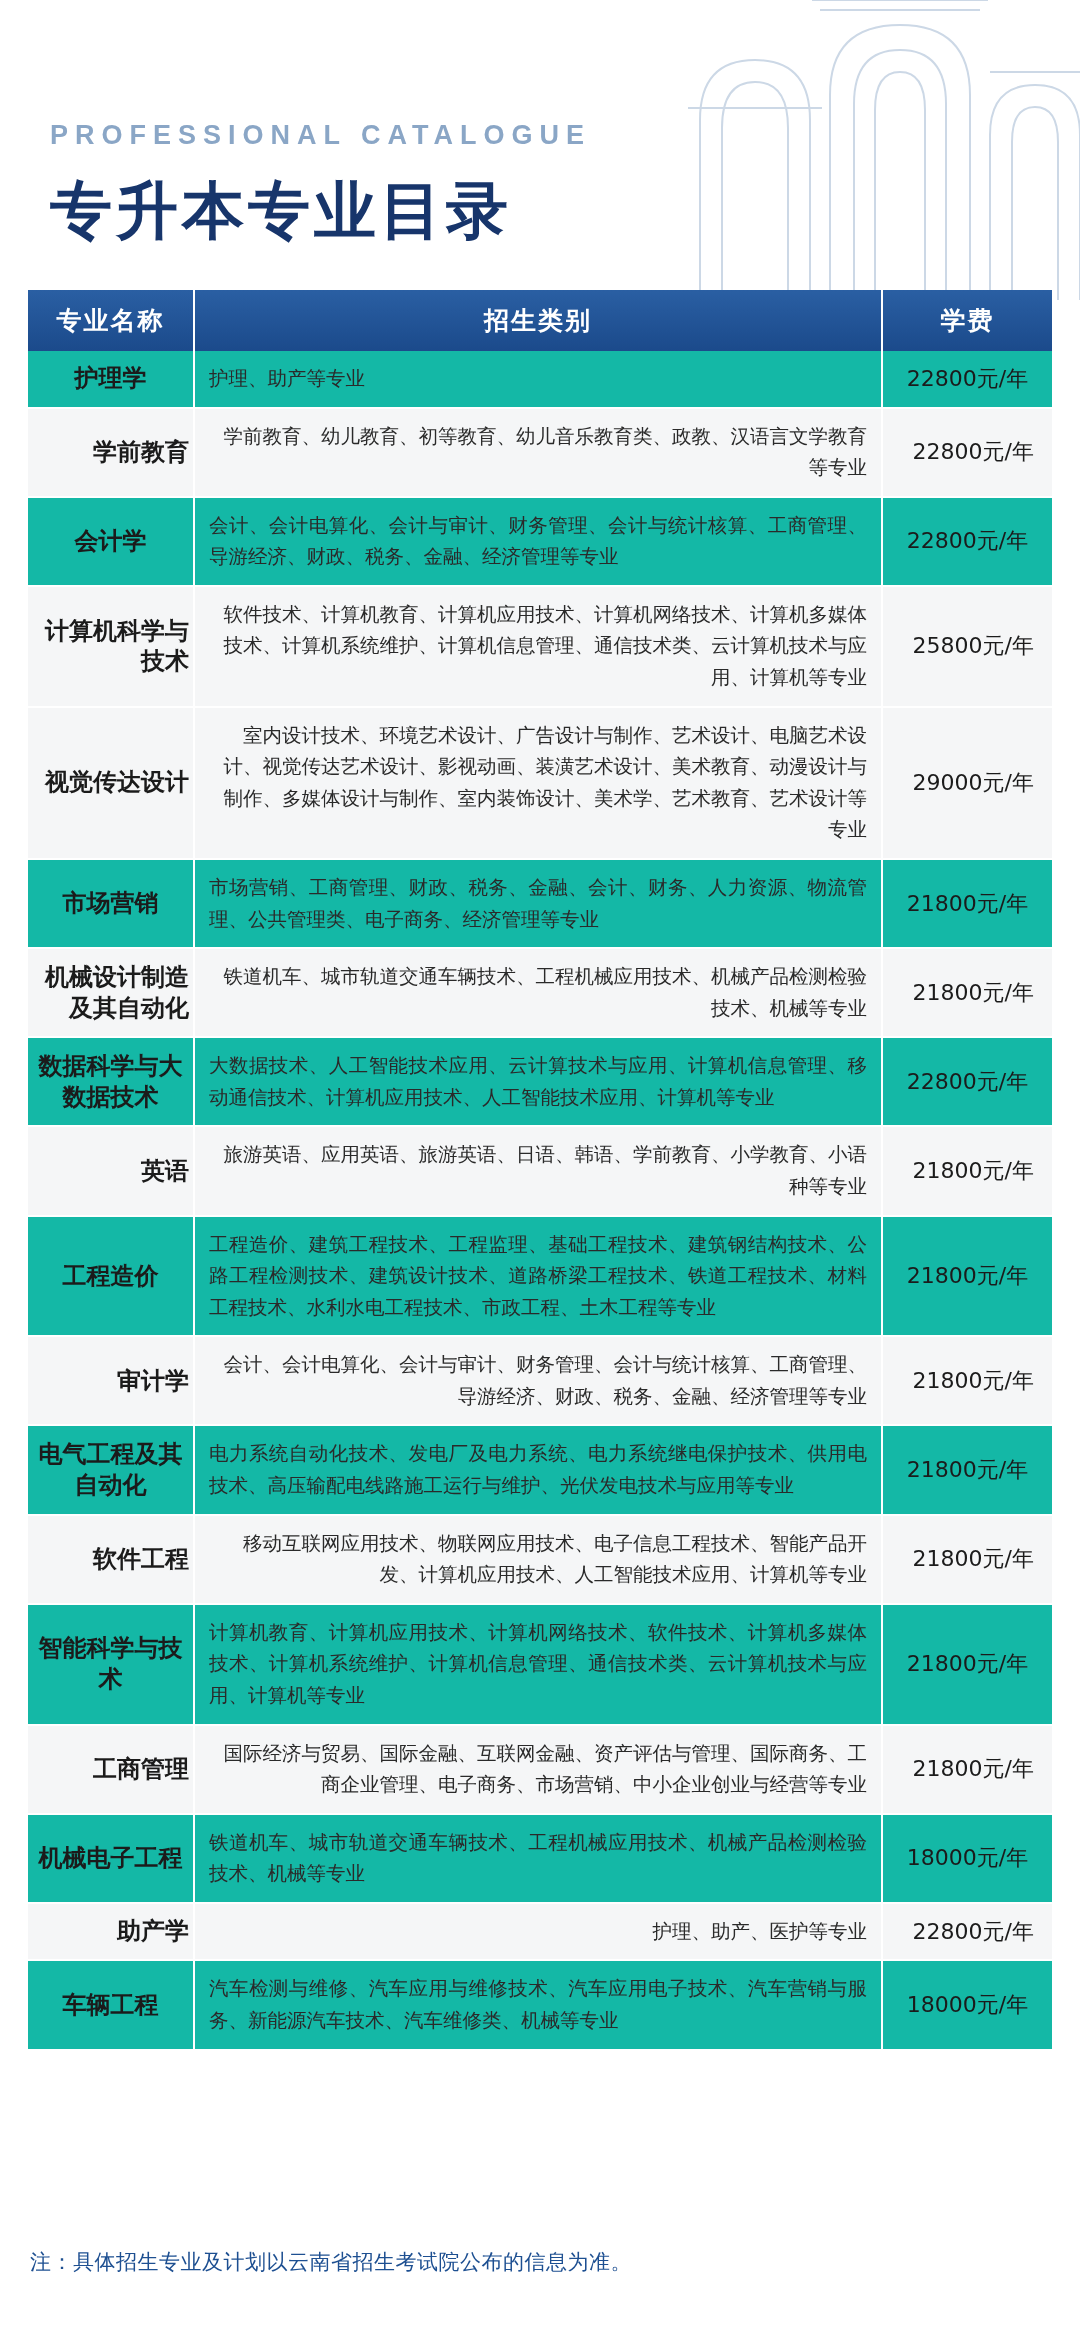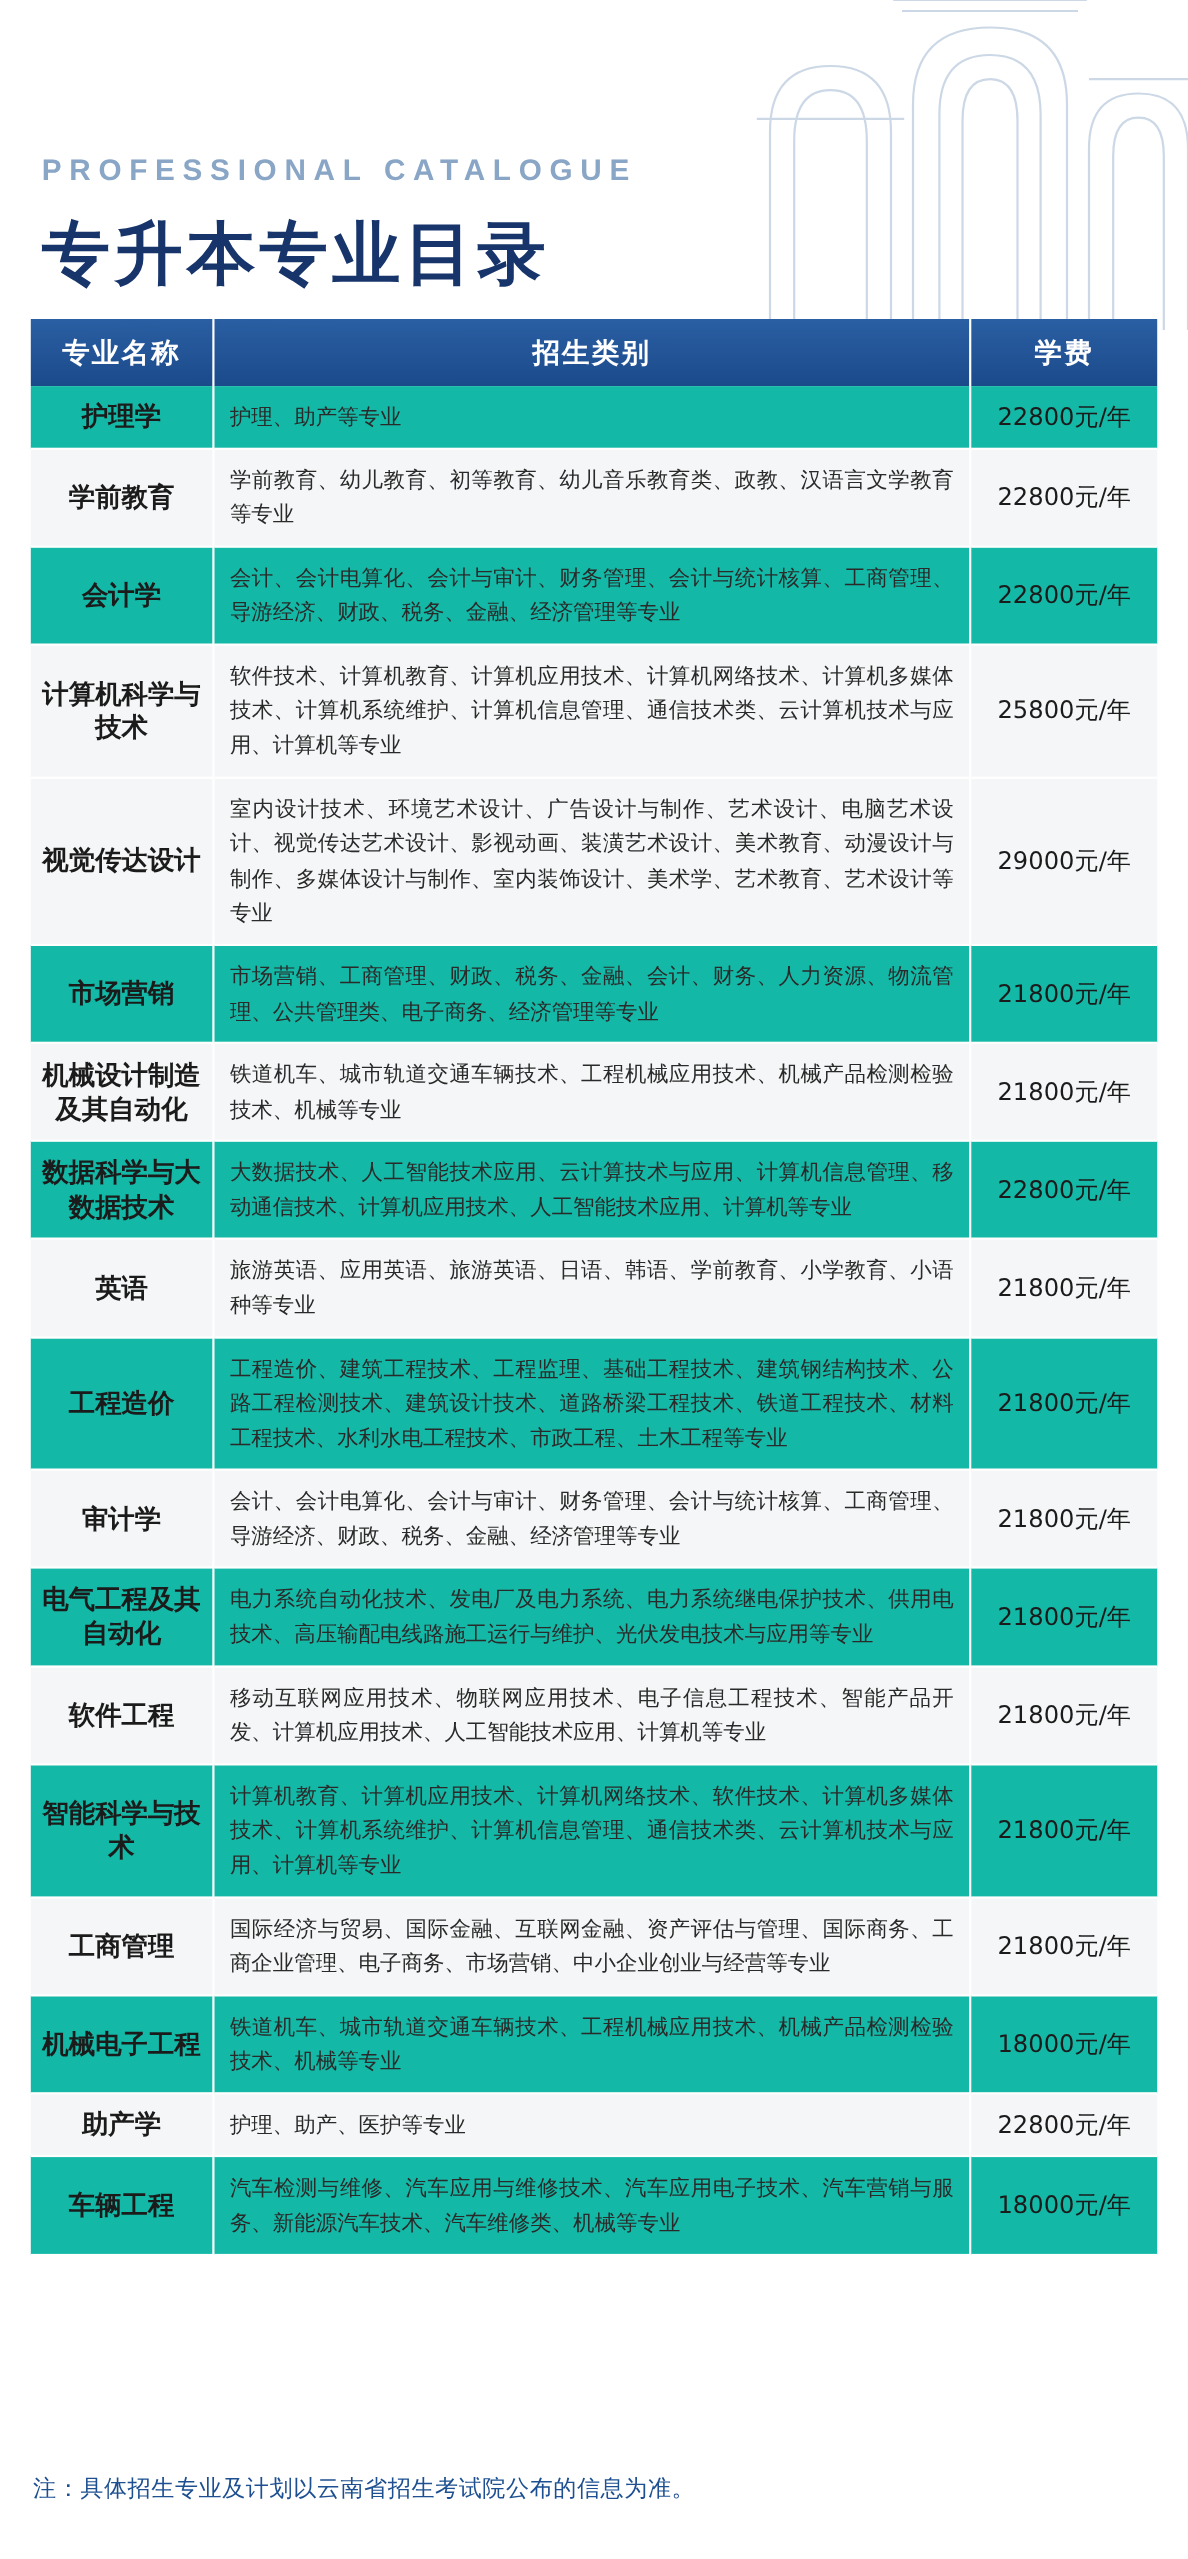--- a/index.html
+++ b/index.html
@@ -22,22 +22,21 @@
     right: 0;
     width: 420px;
     height: 300px;
     pointer-events: none;
   }
 
   
   .header {
     position: absolute;
     top: 120px;
-    left: 38px;
-    margin-top: 20px;
+    left: 50px;
   }
   .header-en {
     font-size: 27px;
     letter-spacing: 7px;
     color: #8aa6c6;
     font-weight: bold;
     font-family: "Liberation Sans", sans-serif;
   }
   .header-cn {
     margin-top: 18px;
@@ -104,21 +103,21 @@
   .cell-fee {
     text-align: center;
     font-size: 22px;
     font-weight: normal;
     color: #1b1b1b;
     padding: 12px 18px;
     white-space: nowrap;
   }
 
   tr.row-odd  td { background: #14b8a6; }
-  tr.row-even td { background: #f5f6f7; }
+  tr.row-even td { background: #f5f6f7; text-align: right; }
 
   
   .footnote {
     position: absolute;
     left: 30px;
     top: 2248px;
     font-size: 21px;
     color: #1d4f91;
     font-family: "DejaVu Sans", sans-serif;
     letter-spacing: 0.5px;

